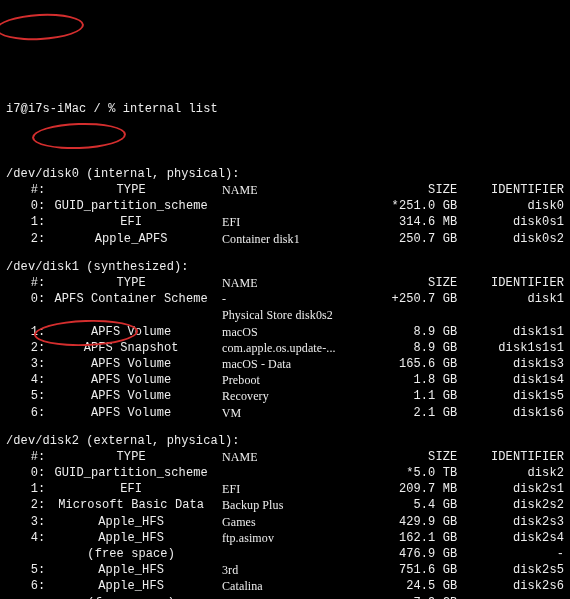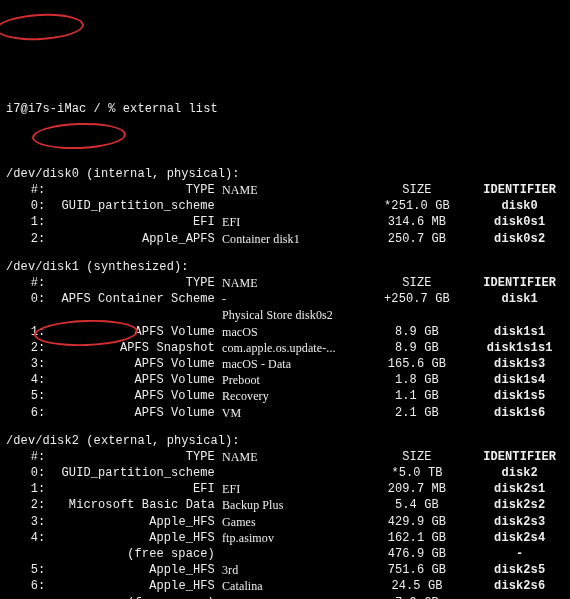--- a/index.html
+++ b/index.html
@@ -16,24 +16,24 @@
   .terminal {
     position: relative;
     padding: 4px 6px;
     white-space: pre;
     letter-spacing: 0.1px;
   }
   .line { display: block; }
   .hdr-row { display: flex; }
   .data-row { display: flex; }
   .col-idx   { width: 40px;  text-align: right; padding-right: 2px; }
-  .col-type  { width: 170px; text-align: right; padding-right: 4px; }
+  .col-type  { width: 170px; text-align: center; padding-right: 4px; }
   .col-name  { width: 160px; text-align: left; overflow: hidden; text-overflow: clip; font-family: Liberation Serif, serif; }
-  .col-size  { width: 82px;  text-align: center; padding-right: 4px; }
-  .col-ident { width: 90px;  text-align: center; padding-left: 14px; font-weight: bold; }
+  .col-size  { width: 82px;  text-align: right; padding-right: 4px; }
+  .col-ident { width: 90px;  text-align: right; padding-left: 14px; }
   .spacer { height: 12px; }
 
   
   .ring {
     position: absolute;
     border: 2.5px solid #d42e2e;
     border-radius: 50%;
     transform: rotate(-3deg);
     pointer-events: none;
   }
@@ -42,18 +42,18 @@
   .ring.r3 { left: 34px;  top: 320px; width: 100px; height: 22px; transform: rotate(-2deg); }
 </style>
 </head>
 <body>
 
 <div class="terminal">
   <div class="ring r1"></div>
   <div class="ring r2"></div>
   <div class="ring r3"></div>
 
-  <span class="line">i7@i7s-iMac / % external list</span>
+  <span class="line">i7@i7s-iMac / % internal list</span>
 
   <div id="disks"><span class="line">/dev/disk0 (internal, physical):</span><div class="hdr-row"><span class="col-idx">#:</span><span class="col-type">TYPE</span><span class="col-name"> NAME</span><span class="col-size">SIZE</span><span class="col-ident">IDENTIFIER</span></div><div class="data-row"><span class="col-idx">0:</span><span class="col-type">GUID_partition_scheme</span><span class="col-name"> </span><span class="col-size">*251.0 GB</span><span class="col-ident">disk0</span></div><div class="data-row"><span class="col-idx">1:</span><span class="col-type">EFI</span><span class="col-name"> EFI</span><span class="col-size">314.6 MB</span><span class="col-ident">disk0s1</span></div><div class="data-row"><span class="col-idx">2:</span><span class="col-type">Apple_APFS</span><span class="col-name"> Container disk1</span><span class="col-size">250.7 GB</span><span class="col-ident">disk0s2</span></div><div class="spacer"></div><span class="line">/dev/disk1 (synthesized):</span><div class="hdr-row"><span class="col-idx">#:</span><span class="col-type">TYPE</span><span class="col-name"> NAME</span><span class="col-size">SIZE</span><span class="col-ident">IDENTIFIER</span></div><div class="data-row"><span class="col-idx">0:</span><span class="col-type">APFS Container Scheme</span><span class="col-name"> -</span><span class="col-size">+250.7 GB</span><span class="col-ident">disk1</span></div><div class="data-row"><span class="col-idx"></span><span class="col-type"></span><span class="col-name"> Physical Store disk0s2</span><span class="col-size"></span><span class="col-ident"></span></div><div class="data-row"><span class="col-idx">1:</span><span class="col-type">APFS Volume</span><span class="col-name"> macOS</span><span class="col-size">8.9 GB</span><span class="col-ident">disk1s1</span></div><div class="data-row"><span class="col-idx">2:</span><span class="col-type">APFS Snapshot</span><span class="col-name"> com.apple.os.update-...</span><span class="col-size">8.9 GB</span><span class="col-ident">disk1s1s1</span></div><div class="data-row"><span class="col-idx">3:</span><span class="col-type">APFS Volume</span><span class="col-name"> macOS - Data</span><span class="col-size">165.6 GB</span><span class="col-ident">disk1s3</span></div><div class="data-row"><span class="col-idx">4:</span><span class="col-type">APFS Volume</span><span class="col-name"> Preboot</span><span class="col-size">1.8 GB</span><span class="col-ident">disk1s4</span></div><div class="data-row"><span class="col-idx">5:</span><span class="col-type">APFS Volume</span><span class="col-name"> Recovery</span><span class="col-size">1.1 GB</span><span class="col-ident">disk1s5</span></div><div class="data-row"><span class="col-idx">6:</span><span class="col-type">APFS Volume</span><span class="col-name"> VM</span><span class="col-size">2.1 GB</span><span class="col-ident">disk1s6</span></div><div class="spacer"></div><span class="line">/dev/disk2 (external, physical):</span><div class="hdr-row"><span class="col-idx">#:</span><span class="col-type">TYPE</span><span class="col-name"> NAME</span><span class="col-size">SIZE</span><span class="col-ident">IDENTIFIER</span></div><div class="data-row"><span class="col-idx">0:</span><span class="col-type">GUID_partition_scheme</span><span class="col-name"> </span><span class="col-size">*5.0 TB</span><span class="col-ident">disk2</span></div><div class="data-row"><span class="col-idx">1:</span><span class="col-type">EFI</span><span class="col-name"> EFI</span><span class="col-size">209.7 MB</span><span class="col-ident">disk2s1</span></div><div class="data-row"><span class="col-idx">2:</span><span class="col-type">Microsoft Basic Data</span><span class="col-name"> Backup Plus</span><span class="col-size">5.4 GB</span><span class="col-ident">disk2s2</span></div><div class="data-row"><span class="col-idx">3:</span><span class="col-type">Apple_HFS</span><span class="col-name"> Games</span><span class="col-size">429.9 GB</span><span class="col-ident">disk2s3</span></div><div class="data-row"><span class="col-idx">4:</span><span class="col-type">Apple_HFS</span><span class="col-name"> ftp.asimov</span><span class="col-size">162.1 GB</span><span class="col-ident">disk2s4</span></div><div class="data-row"><span class="col-idx"></span><span class="col-type">(free space)</span><span class="col-name"> </span><span class="col-size">476.9 GB</span><span class="col-ident">-</span></div><div class="data-row"><span class="col-idx">5:</span><span class="col-type">Apple_HFS</span><span class="col-name"> 3rd</span><span class="col-size">751.6 GB</span><span class="col-ident">disk2s5</span></div><div class="data-row"><span class="col-idx">6:</span><span class="col-type">Apple_HFS</span><span class="col-name"> Catalina</span><span class="col-size">24.5 GB</span><span class="col-ident">disk2s6</span></div><div class="data-row"><span class="col-idx"></span><span class="col-type">(free space)</span><span class="col-name"> </span><span class="col-size">7.9 GB</span><span class="col-ident">-</span></div></div>
 
   
 </div>
 
 </body></html>

